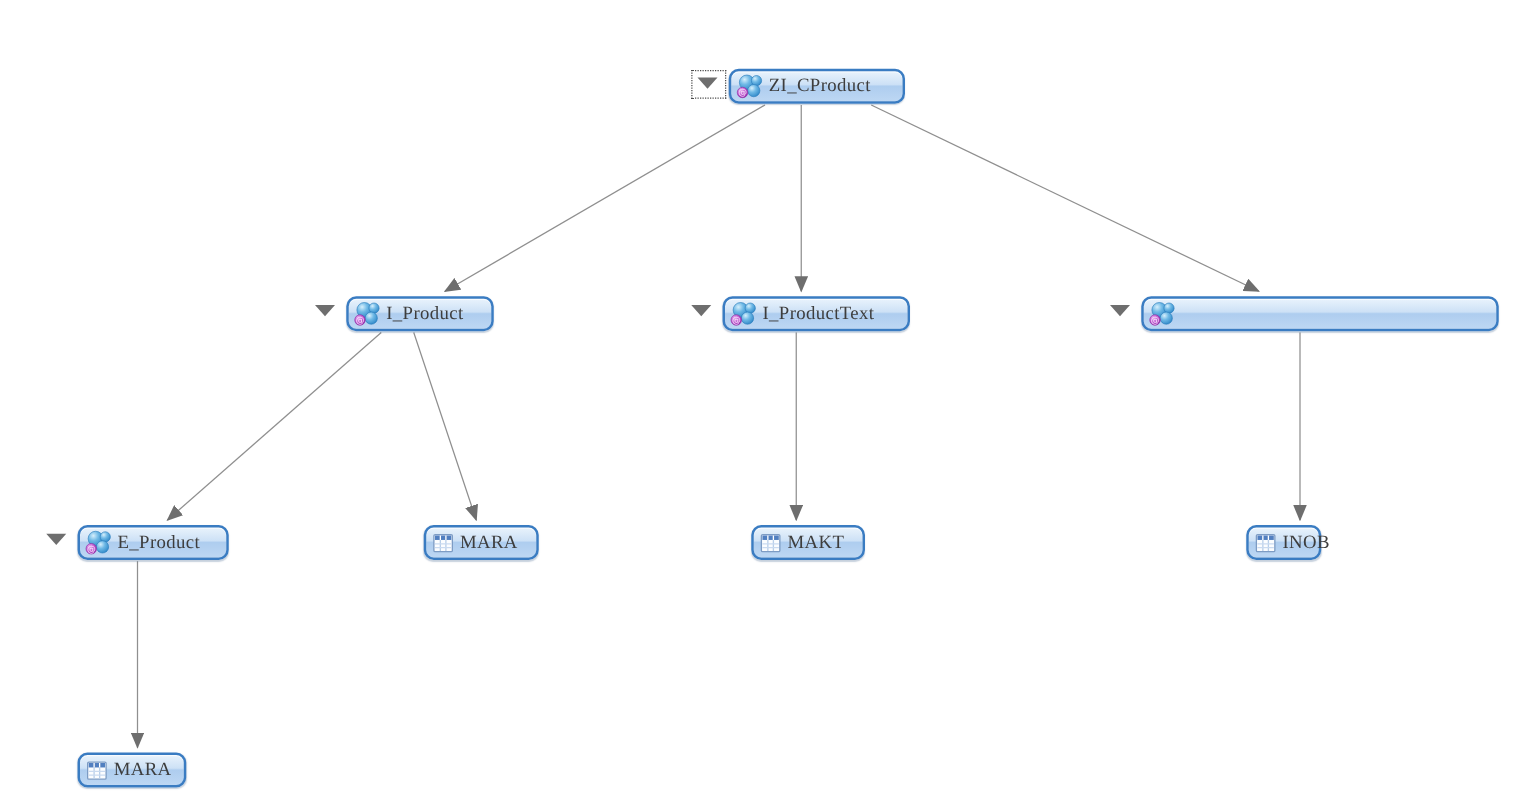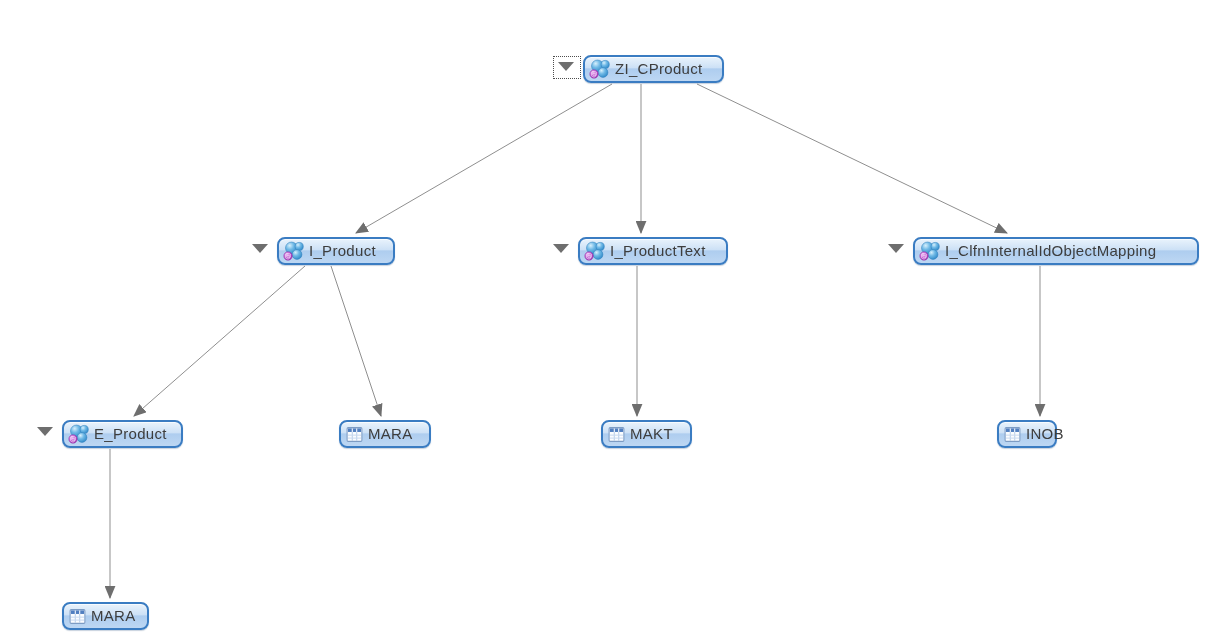--- a/index.html
+++ b/index.html
@@ -27,20 +27,21 @@
     display:flex;align-items:center;
     padding:0 8px 0 4px;gap:4px;
     white-space:nowrap;
     cursor:default;
   }
   .node-label{
     font-size:15px;
     letter-spacing:.3px;
     color:var(--node-text,#3d3d3d);
     line-height:24px;
+    font-family:Liberation Serif, serif;
   }
   .icon{display:inline-flex;align-items:center;}
   .expander{
     position:absolute;left:-25px;top:7px;
     width:0;height:0;
     border-left:8px solid transparent;
     border-right:8px solid transparent;
     border-top:9px solid var(--expander,#6e6e6e);
     cursor:pointer;
   }
@@ -181,21 +182,20 @@
             </radialGradient>
           </defs>
           <circle cx="8.5" cy="7" r="6" fill="url(#sphereGrad)" stroke="#2b7dbb" stroke-width="0.5"></circle>
           <circle cx="16.2" cy="5.5" r="4.1" fill="url(#sphereGrad)" stroke="#2b7dbb" stroke-width="0.5"></circle>
           <circle cx="14" cy="13.5" r="4.9" fill="url(#sphereGrad)" stroke="#2b7dbb" stroke-width="0.5"></circle>
           <circle cx="5" cy="15" r="4.2" fill="url(#purpleGrad)" stroke="#8c2aa0" stroke-width="0.5"></circle>
           <text x="5" y="17.4" text-anchor="middle" font-size="7" fill="#f6e4fa" font-family="'DejaVu Sans',sans-serif">@</text>
         </svg>
       </span>
 
-      <span class="node-label">I_ClfnInternalIdObjectMapping</span>
     </div>
   </div>
 
   <div class="node-wrap" style="left: 62px; top: 420px;">
 
     <span class="expander"></span>
     <div class="node-box" style="width: 121px;">
       <span class="icon">
         <svg width="22" height="20" viewBox="0 0 22 20" xmlns="http://www.w3.org/2000/svg">
           <defs>

